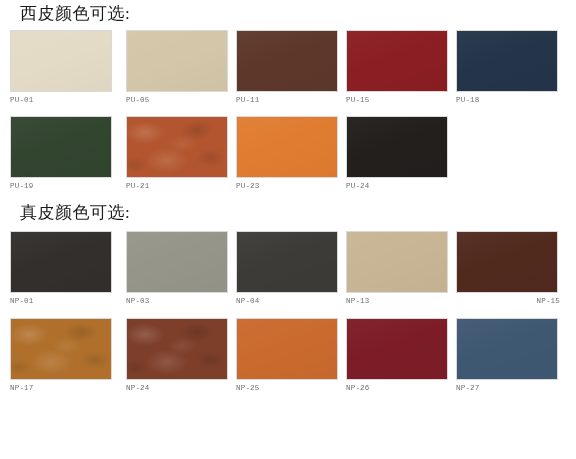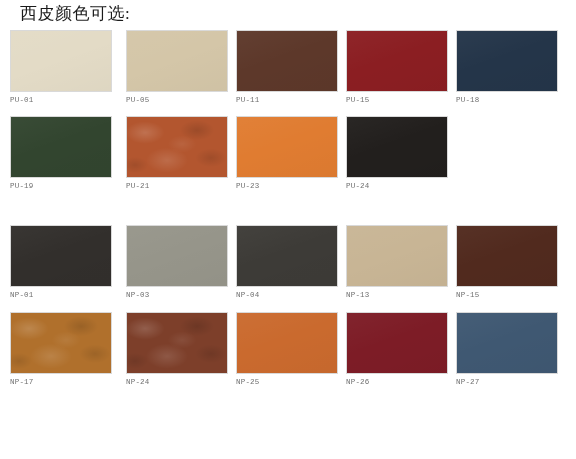--- a/index.html
+++ b/index.html
@@ -67,21 +67,21 @@
 
   
   #section-pu { padding-top: 4px; }
   #section-pu .swatch-row { padding-left: 10px; }
   #section-pu #pu-row-1 { margin-top: 6px; }
   #section-pu #pu-row-2 { margin-top: 11px; }
 
   
   #section-np { padding-top: 12px; }
   #section-np .swatch-row { padding-left: 10px; }
-  #section-np #np-row-1 { margin-top: 22px; }
+  #section-np #np-row-1 { margin-top: 8px; }
   #section-np #np-row-2 { margin-top: 12px; }
 
   
   .swatch-cell.offset .swatch-chip { margin-left: 6px; }
   .swatch-cell.offset .swatch-label { margin-left: 6px; }
 </style>
 </head>
 <body style="background: rgb(255, 255, 255);">
 
 <div class="page">
@@ -144,20 +144,21 @@
       <div class="swatch-cell offset">
         <div class="swatch-chip" id="chip-pu-1-4" style="background: rgb(34, 31, 29); border-color: rgb(217, 217, 217);">
             <div class="tex" style="background: linear-gradient(160deg, rgba(255, 255, 255, 0.035) 0%, rgba(255, 255, 255, 0) 45%, rgba(0, 0, 0, 0.024) 100%);"></div>
           </div>
         <div class="swatch-label" style="color: rgb(111, 111, 111);">PU-24</div>
       </div>
     </div>
   </div>
 
   <div class="section" id="section-np">
+    <div class="section-heading" style="color: rgb(26, 26, 26);">真皮颜色可选:</div>
 
     <div class="swatch-row" id="np-row-1">
       <div class="swatch-cell">
         <div class="swatch-chip" id="chip-np-0-0" style="background: rgb(50, 47, 44); border-color: rgb(217, 217, 217);">
             <div class="tex" style="background: linear-gradient(160deg, rgba(255, 255, 255, 0.035) 0%, rgba(255, 255, 255, 0) 45%, rgba(0, 0, 0, 0.024) 100%);"></div>
           </div>
         <div class="swatch-label" style="color: rgb(111, 111, 111);">NP-01</div>
       </div>
       <div class="swatch-cell offset">
         <div class="swatch-chip" id="chip-np-0-1" style="background: rgb(150, 149, 138); border-color: rgb(217, 217, 217);">
@@ -174,21 +175,21 @@
       <div class="swatch-cell offset">
         <div class="swatch-chip" id="chip-np-0-3" style="background: rgb(200, 181, 149); border-color: rgb(217, 217, 217);">
             <div class="tex" style="background: linear-gradient(160deg, rgba(255, 255, 255, 0.035) 0%, rgba(255, 255, 255, 0) 45%, rgba(0, 0, 0, 0.024) 100%);"></div>
           </div>
         <div class="swatch-label" style="color: rgb(111, 111, 111);">NP-13</div>
       </div>
       <div class="swatch-cell offset">
         <div class="swatch-chip" id="chip-np-0-4" style="background: rgb(81, 42, 30); border-color: rgb(217, 217, 217);">
             <div class="tex" style="background: linear-gradient(160deg, rgba(255, 255, 255, 0.035) 0%, rgba(255, 255, 255, 0) 45%, rgba(0, 0, 0, 0.024) 100%);"></div>
           </div>
-        <div class="swatch-label" style="color: rgb(111, 111, 111);">NP-15</div>
+        <div class="swatch-label" style="color: rgb(111, 111, 111); text-align: right;">NP-15</div>
       </div>
     </div>
 
     <div class="swatch-row" id="np-row-2">
       <div class="swatch-cell">
         <div class="swatch-chip" id="chip-np-1-0" style="background: rgb(176, 112, 44); border-color: rgb(217, 217, 217);">
             <div class="tex" style="background: radial-gradient(28px 16px at 18% 26%, rgba(255, 255, 255, 0.16), rgba(255, 255, 255, 0) 70%), radial-gradient(24px 14px at 70% 22%, rgba(0, 0, 0, 0.13), rgba(0, 0, 0, 0) 72%), radial-gradient(30px 18px at 40% 72%, rgba(255, 255, 255, 0.13), rgba(255, 255, 255, 0) 70%), radial-gradient(22px 13px at 84% 68%, rgba(0, 0, 0, 0.11), rgba(0, 0, 0, 0) 72%), radial-gradient(18px 11px at 8% 80%, rgba(0, 0, 0, 0.1), rgba(0, 0, 0, 0) 74%), radial-gradient(20px 12px at 55% 45%, rgba(255, 255, 255, 0.08), rgba(255, 255, 255, 0) 72%);"></div>
           </div>
         <div class="swatch-label" style="color: rgb(111, 111, 111);">NP-17</div>
       </div>

